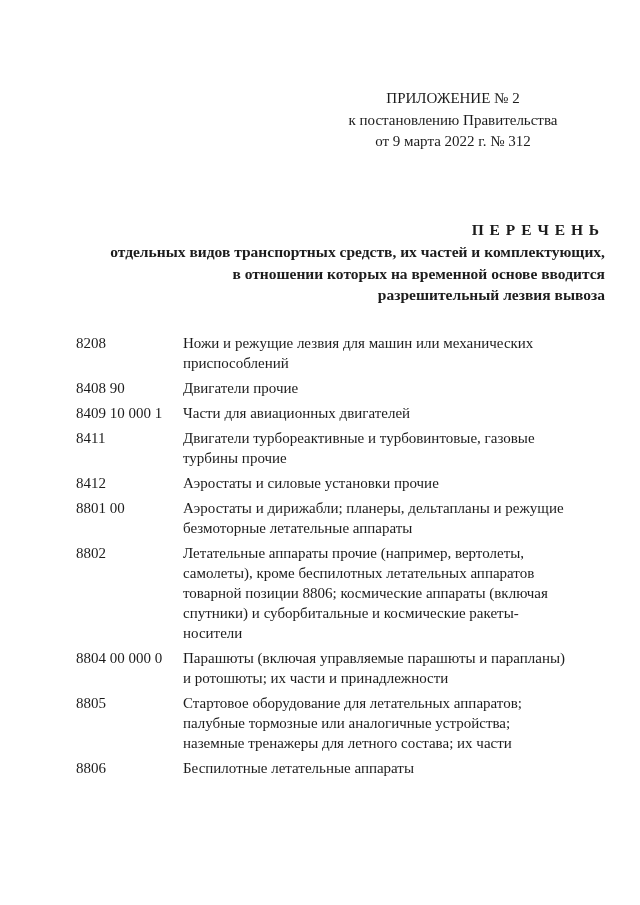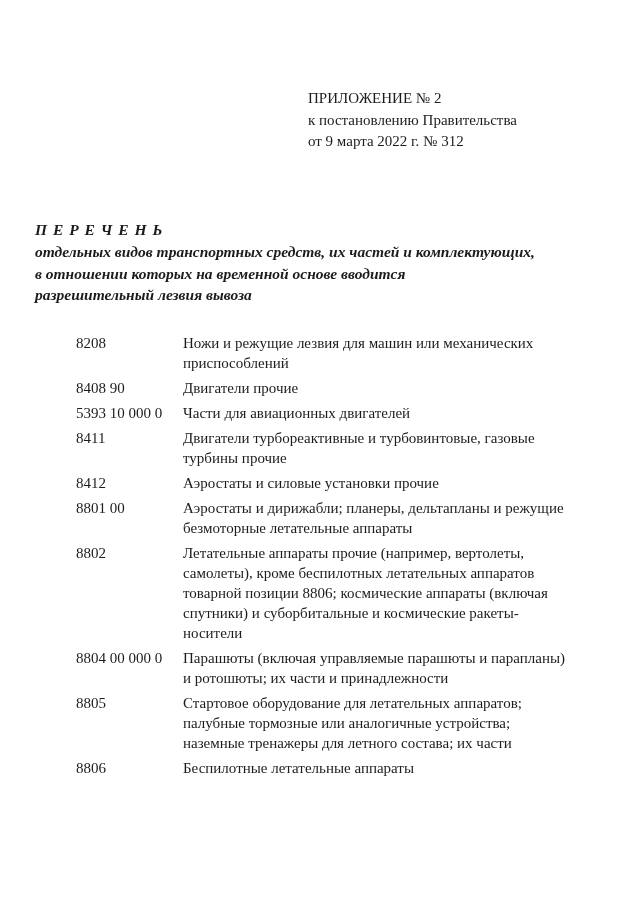--- a/index.html
+++ b/index.html
@@ -14,32 +14,32 @@
     margin: 0 auto;
     background: #ffffff;
     font-family: "Liberation Serif", "DejaVu Serif", serif;
     color: #1c1c1c;
     overflow: hidden;
   }
   
   .doc-header {
     margin: 88px 42px 16px auto;
     width: 290px;
+    text-align: center;
     font-size: 15px;
     line-height: 21.5px;
   }
   
   .doc-title {
     margin-top: 66px;
     padding: 0 35px;
-    text-align: left;
+    text-align: right;
     font-weight: bold;
     font-size: 15.5px;
     line-height: 21.5px;
-    font-style: italic;
   }
   .doc-title .heading {
     letter-spacing: 0.38em;
     margin-bottom: 1px;
   }
   
   .goods-table {
     margin: 27px 65px 0 70px;
     width: 505px;
     font-size: 15px;
@@ -122,21 +122,21 @@
     <div class="tbody" id="tbody">
         <div class="trow">
           <div class="tcell code">8208</div>
           <div class="tcell name">Ножи и режущие лезвия для машин или механических приспособлений</div>
         </div>
         <div class="trow">
           <div class="tcell code">8408 90</div>
           <div class="tcell name">Двигатели прочие</div>
         </div>
         <div class="trow">
-          <div class="tcell code">5393 10 000 0</div>
+          <div class="tcell code">8409 10 000 1</div>
           <div class="tcell name">Части для авиационных двигателей</div>
         </div>
         <div class="trow">
           <div class="tcell code">8411</div>
           <div class="tcell name">Двигатели турбореактивные и турбовинтовые, газовые турбины прочие</div>
         </div>
         <div class="trow">
           <div class="tcell code">8412</div>
           <div class="tcell name">Аэростаты и силовые установки прочие</div>
         </div>

